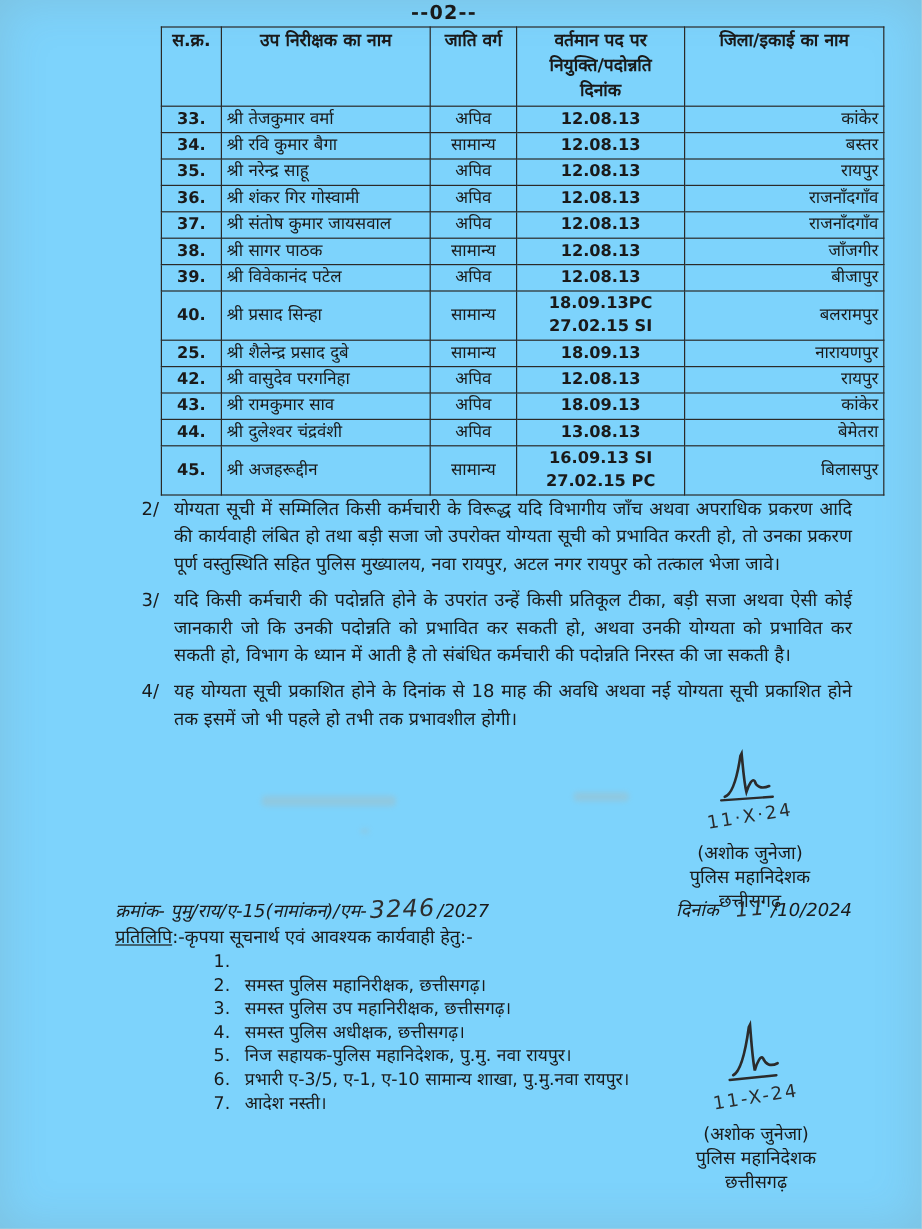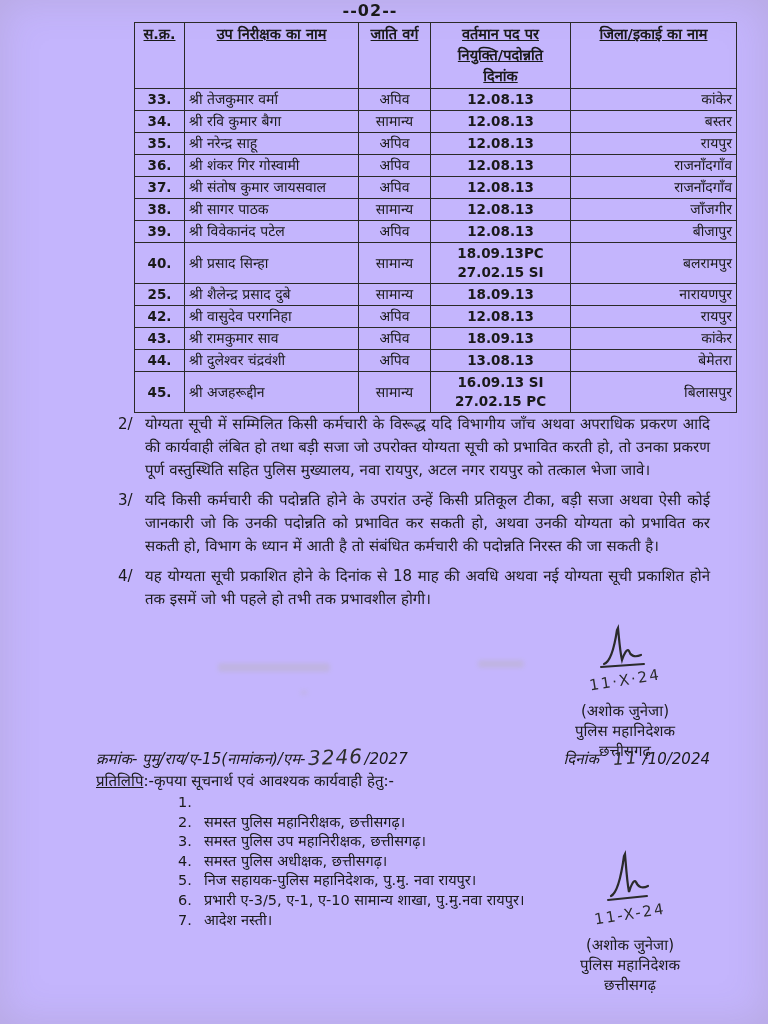--- a/index.html
+++ b/index.html
@@ -1,41 +1,41 @@
 <!DOCTYPE html>
 <html><head>
 <meta charset="utf-8">
 <style>
   * { box-sizing: border-box; }
   html,body { margin:0; padding:0; }
   body { background:#d8d5cf; font-family:"DejaVu Sans", sans-serif; }
   .sheet {
     position:relative; width:768px; height:1024px; margin:0 auto;
-    background:#c4b5fd; color:#1a1a1a; overflow:hidden;
+    background:#7dd3fc; color:#1a1a1a; overflow:hidden;
     box-shadow: inset 0 0 40px rgba(120,110,95,.18);
   }
   .page-number {
     position:absolute; top:1px; left:0; width:740px; text-align:center;
     font-size:16px; font-weight:bold; letter-spacing:1px;
   }
   
   table.promo {
     position:absolute; top:22px; left:134px; width:602px;
     border-collapse:collapse; table-layout:fixed;
     font-size:14px;
   }
   table.promo col.c1{width:50px;} table.promo col.c2{width:174px;}
   table.promo col.c3{width:72px;} table.promo col.c4{width:140px;}
   table.promo col.c5{width:166px;}
   table.promo th, table.promo td {
     border:1.6px solid #2a2a28; padding:1px 4px; line-height:19px;
   }
   table.promo th {
     font-weight:bold; vertical-align:top; text-align:center;
-    height:63px; font-size:14.5px; line-height:21px;text-decoration:underline;
+    height:63px; font-size:14.5px; line-height:21px;
   }
   th.th-name { text-align:left; padding-left:8px; }
   th.th-date { white-space:pre-line; }
   td.c-sn   { text-align:center; font-weight:bold; font-size:13.5px; }
   td.c-name { text-align:left; padding-left:8px; }
   td.c-cat  { text-align:center;margin-top:32px; }
   td.c-date { text-align:center; font-weight:bold; font-size:13.5px; white-space:pre-line; line-height:18px; }
   td.c-dist { text-align:right; }
   tr.row { height:22px; }
   

